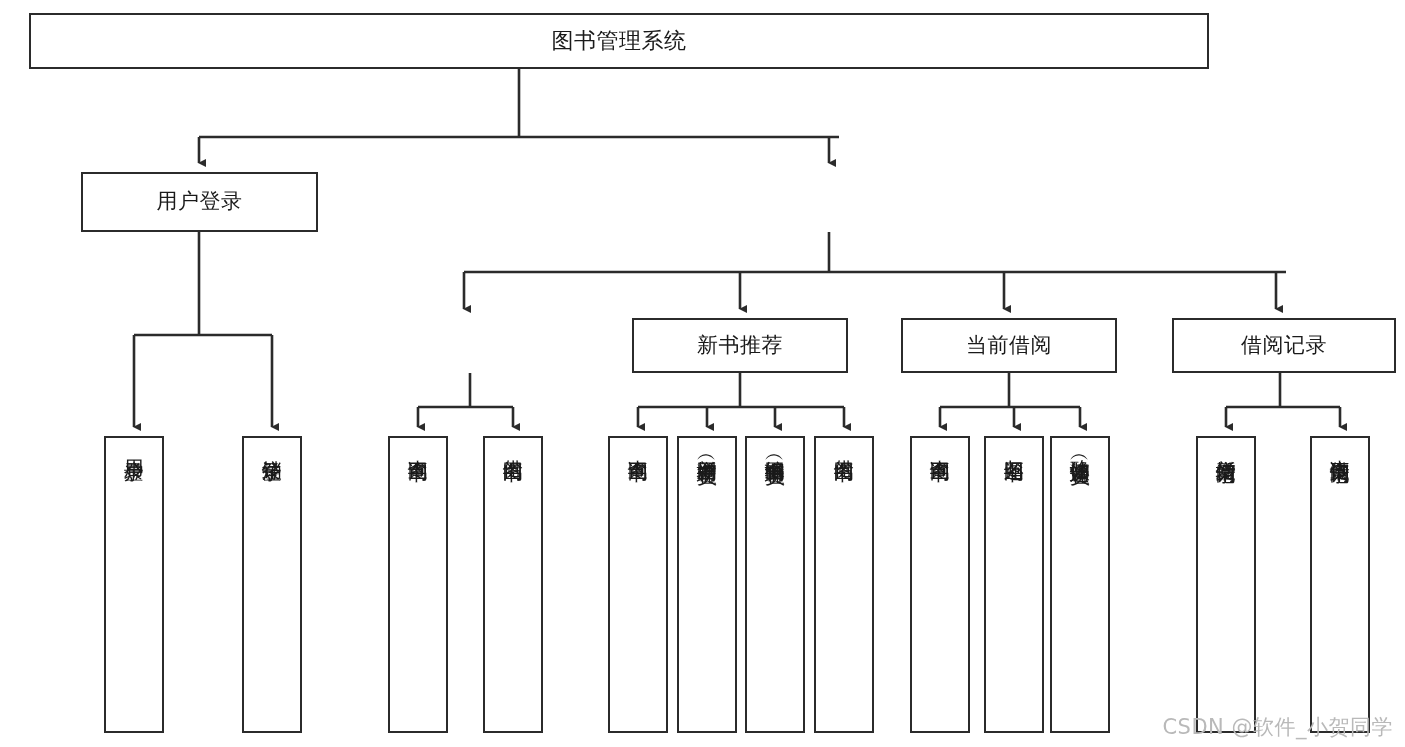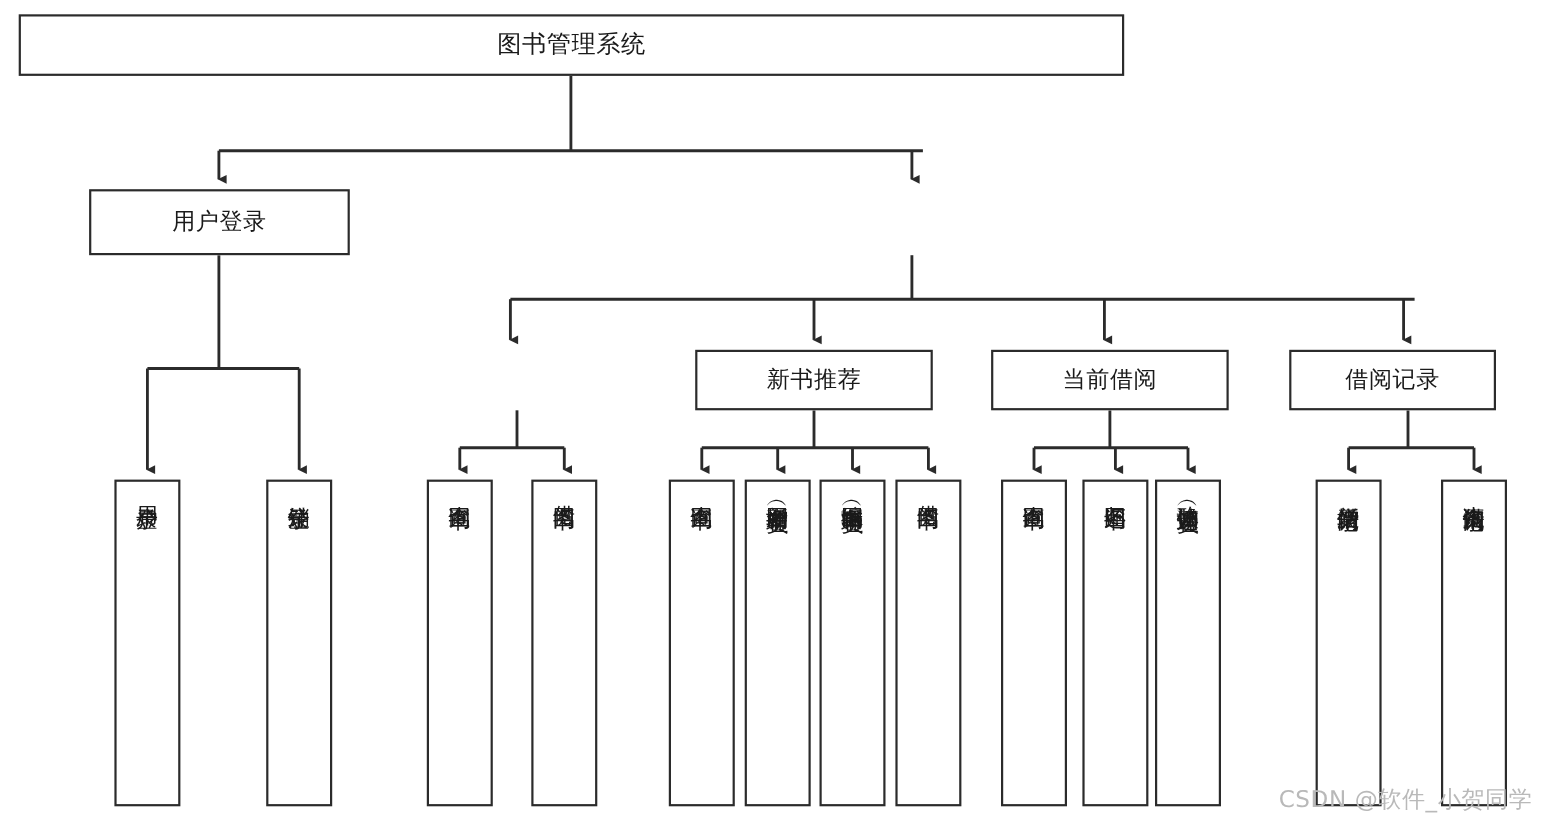--- a/index.html
+++ b/index.html
@@ -117,35 +117,35 @@
       <path d="M1014,407 L1014,427" marker-end="url(#arrow)"></path>
       <path d="M1080,407 L1080,427" marker-end="url(#arrow)"></path>
 
       <path d="M1280,373 L1280,407"></path>
       <path d="M1226,407 L1340,407"></path>
       <path d="M1226,407 L1226,427" marker-end="url(#arrow)"></path>
       <path d="M1340,407 L1340,427" marker-end="url(#arrow)"></path>
     </g>
   </svg>
 
-  <div class="node node-root" id="node-root" style="left: 17px; top: 13px; width: 1005px; height: 56px; text-align: right;">
+  <div class="node node-root" id="node-root" style="left: 29px; top: 13px; width: 1180px; height: 56px; text-align: right;">
     <span class="node-h">图书管理系统</span>
   </div>
 
   <div class="node" id="node-l2-0" style="left: 81px; top: 172px; width: 237px; height: 60px;">
     <span class="node-h">用户登录</span>
   </div>
 
   <div class="node" id="node-l3-1" style="left: 632px; top: 318px; width: 216px; height: 55px;">
     <span class="node-h">新书推荐</span>
   </div>
   <div class="node" id="node-l3-2" style="left: 901px; top: 318px; width: 216px; height: 55px; align-items: center;">
     <span class="node-h">当前借阅</span>
   </div>
-  <div class="node" id="node-l3-3" style="left: 1172px; top: 318px; width: 188px; height: 55px;">
+  <div class="node" id="node-l3-3" style="left: 1172px; top: 318px; width: 224px; height: 55px;">
     <span class="node-h">借阅记录</span>
   </div>
 
   <div class="node node-v" id="node-leaf-0" style="left: 104px; top: 436px; width: 60px; height: 297px;">
     <span class="vtext">用户登录</span>
   </div>
   <div class="node node-v" id="node-leaf-1" style="left: 242px; top: 436px; width: 60px; height: 297px;">
     <span class="vtext">注销登录</span>
   </div>
   <div class="node node-v" id="node-leaf-2" style="left: 388px; top: 436px; width: 60px; height: 297px;">

